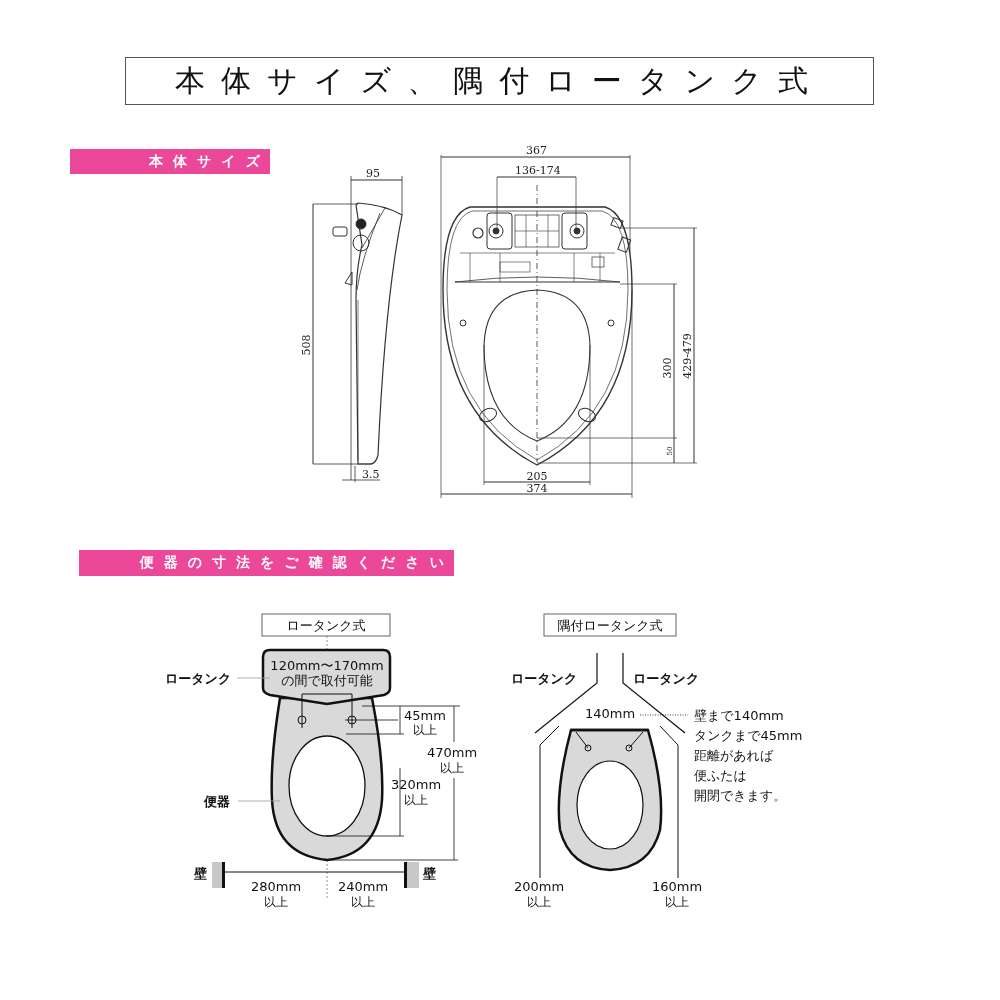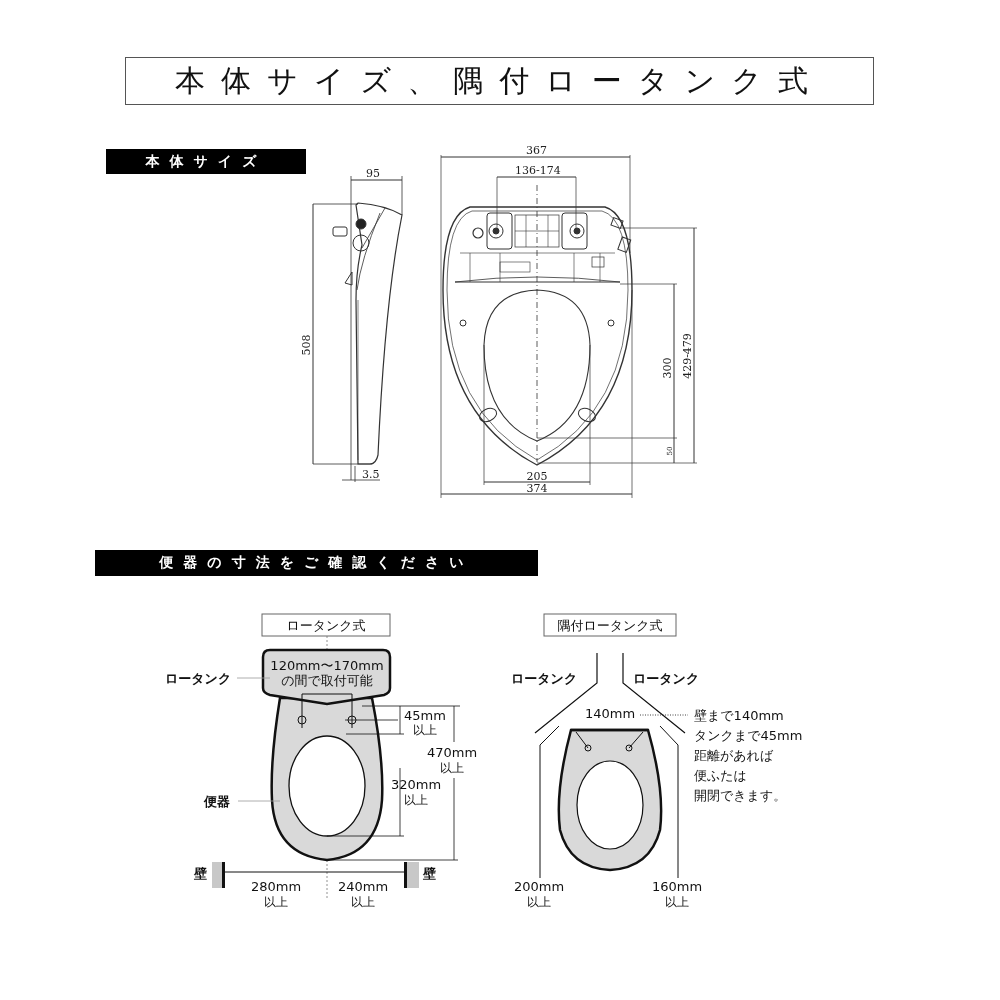--- a/index.html
+++ b/index.html
@@ -2,25 +2,25 @@
 <html><head>
 <meta charset="utf-8">
 <style>
   html, body { margin:0; padding:0; background:#ffffff; }
   body { width:1000px; height:1000px; position:relative; overflow:hidden;
          font-family: "DejaVu Serif", "Liberation Serif", serif; color:#111; }
   .title-box { position:absolute; left:125px; top:57px; width:749px; height:48px;
                border:1px solid #555; box-sizing:border-box; display:flex;
                align-items:center; justify-content:center; }
   .title-box span { font-size:30px; letter-spacing:16px; font-family:"DejaVu Serif", serif; color:#111; }
-  .section-bar { position:absolute; background:#000000; color:#fff; display:flex;
-                 align-items:center; justify-content:center; box-sizing:border-box;margin-left:36px; }
+  .section-bar { position:absolute; background:#ec4899; color:#fff; display:flex;
+                 align-items:center; justify-content:flex-end; box-sizing:border-box; }
   .section-bar span { font-size:14px; letter-spacing:10px; font-family:"DejaVu Serif", serif; font-weight:bold; }
   #bar1 { left:70px; top:149px; width:200px; height:25px; }
-  #bar2 { left:59px; top:550px; width:443px; height:26px; }
+  #bar2 { left:79px; top:550px; width:375px; height:26px; }
   svg text { font-family: "DejaVu Serif", serif; }
   svg text.sans { font-family: "DejaVu Sans", "Liberation Sans", sans-serif; }
   svg .dim { font-size:11px; fill:#222; }
   .layer { position:absolute; left:0; top:0; }
 </style>
 </head>
 <body>
 
 <div class="title-box">
   <span>本体サイズ、隅付ロータンク式</span>

